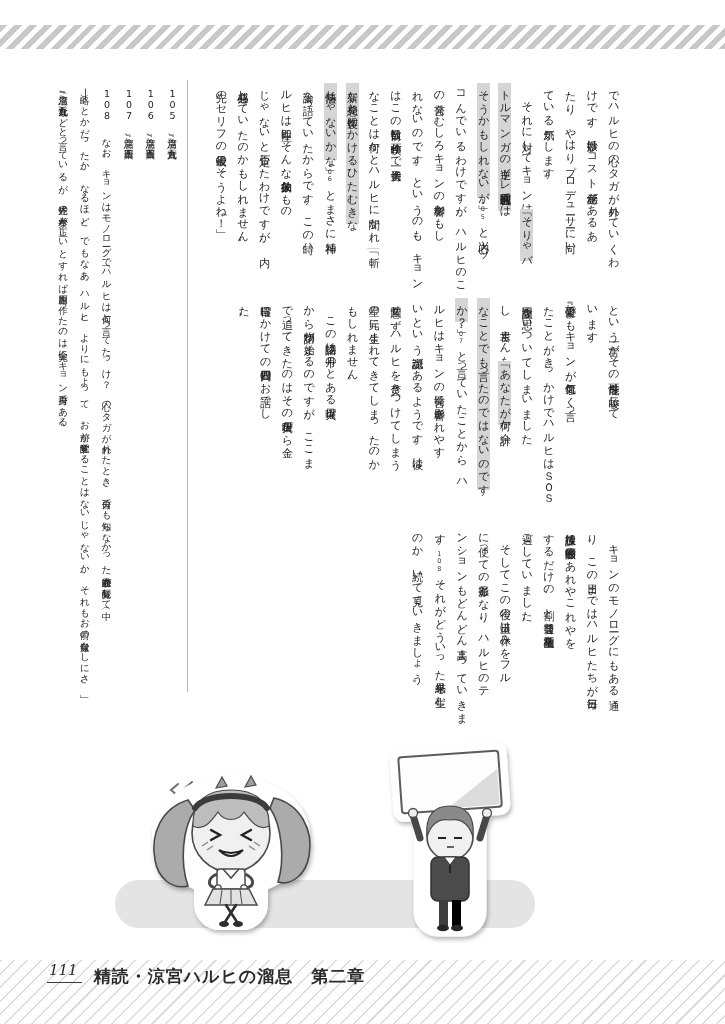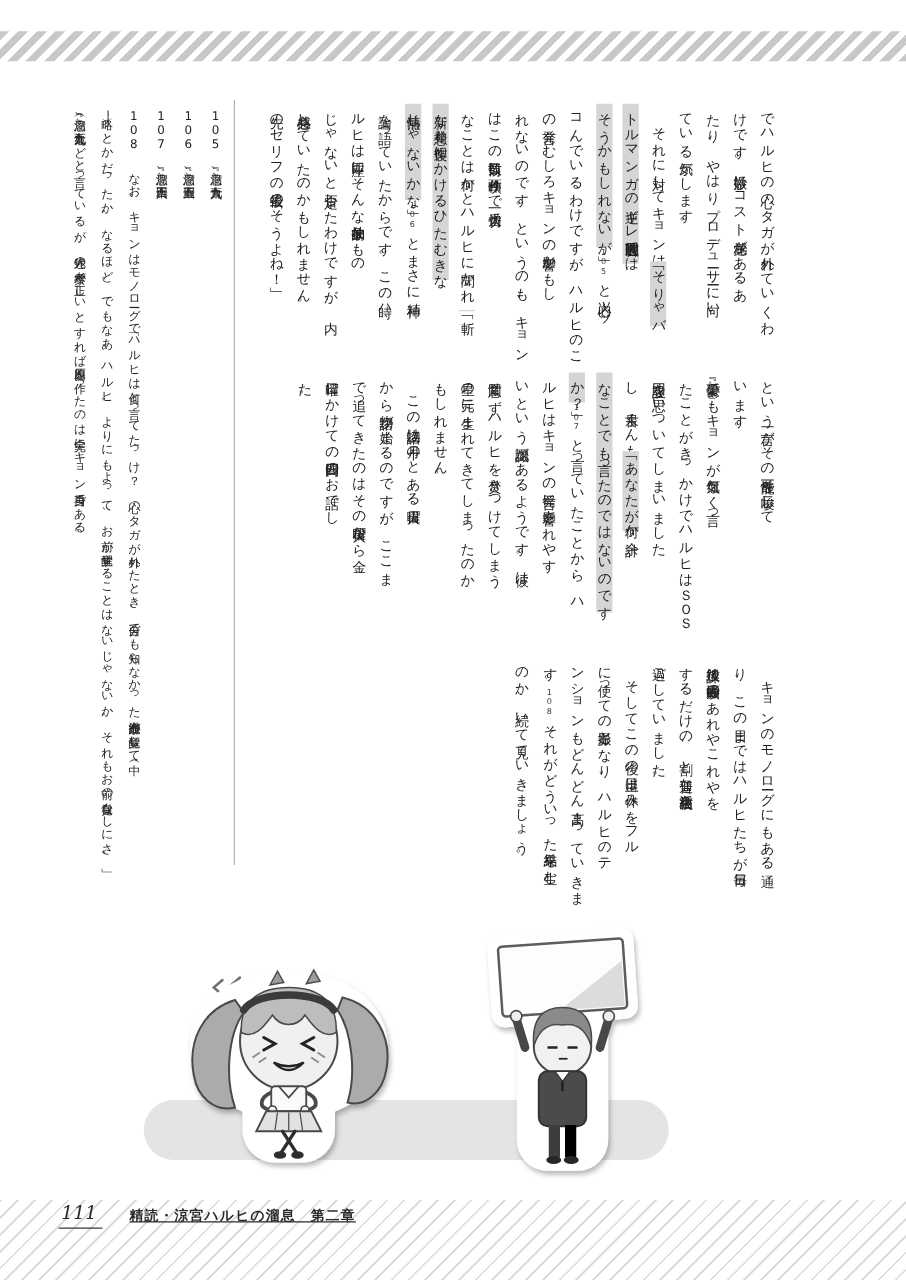--- a/index.html
+++ b/index.html
@@ -26,28 +26,28 @@
   .fnref{font-size:6.5px;letter-spacing:-0.5px;text-orientation:upright;color:#3a3a3a;}
   .footnotes{
     position:absolute;right:542px;top:88px;height:624px;
     writing-mode:vertical-rl;text-orientation:mixed;
     font-size:9.5px;letter-spacing:0.2px;line-height:21.8px;color:#222;
   }
   .fn-divider{
     position:absolute;left:187px;top:80px;width:1px;height:612px;background:#b3b3b3;
   }
   .footer{
-    position:absolute;left:47px;top:961px;display:flex;align-items:flex-start;gap:22px;
+    position:absolute;left:47px;top:961px;display:flex;align-items:flex-start;gap:12px;
   }
   .page-num{
     font-family:"DejaVu Serif","Liberation Serif",serif;font-style:italic;
     font-size:15px;color:#2a2a2a;border-bottom:1.5px solid #3a3a3a;padding:0 4px 3px 2px;
   }
   .footer-title{
-    font-size:11px;font-weight:bold;letter-spacing:1px;color:#2a2a2a;padding-top:4px;text-decoration:underline;
+    font-size:17px;font-weight:bold;letter-spacing:1px;color:#2a2a2a;padding-top:4px;
   }
   .illu{position:absolute;left:100px;top:738px;width:450px;height:212px;}
 </style>
 </head>
 <body>
 
 <div class="page">
 
   <div class="stripes-top"></div>
 

